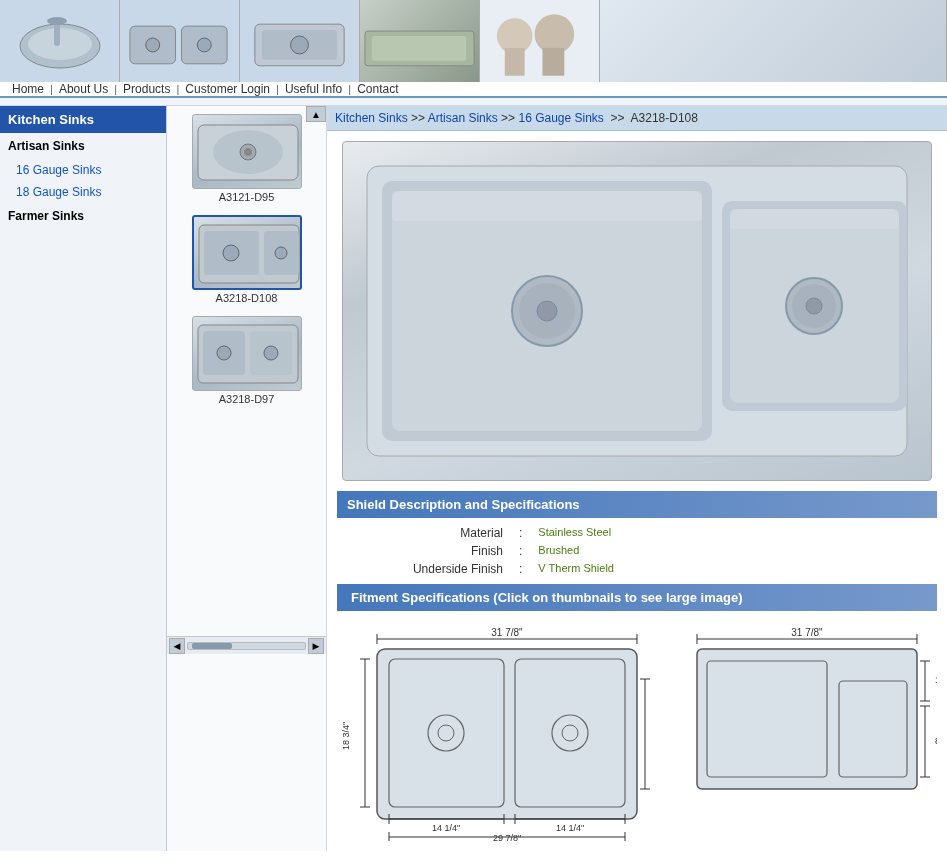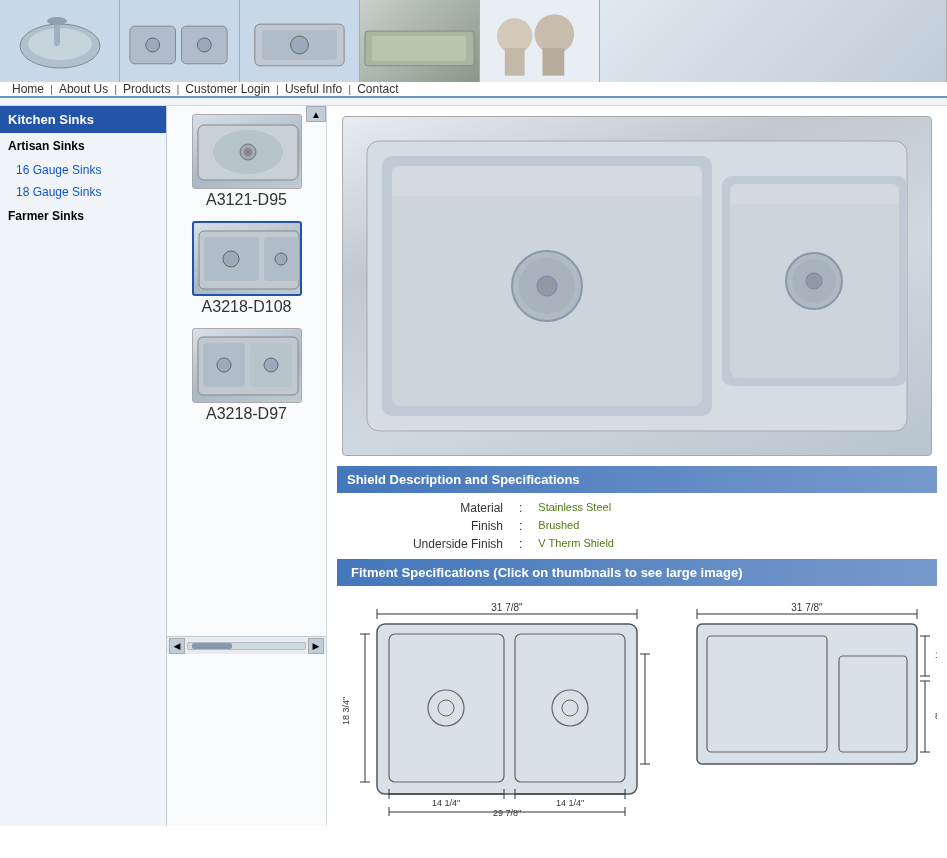--- a/index.html
+++ b/index.html
@@ -119,21 +119,21 @@
       border: 1px solid #aaa;
       border-radius: 3px;
       margin: 0 auto 2px;
       position: relative;
       overflow: hidden;
     }
     .thumb-selected .thumb-img {
       border: 2px solid #2255aa;
     }
     .thumb-label {
-      font-size: 16px;
+      font-size: 11px;
       color: #333;
       margin-top: 2px;
     }
     .thumb-scrollbar-container {
       display: flex;
       align-items: center;
       border-top: 1px solid #c0c8d0;
       background: #e8ecf0;
       height: 18px;
       padding: 0 2px;
@@ -371,20 +371,29 @@
       <div class="scroll-left-btn">◀</div>
       <div class="scrollbar-track">
         <div class="scrollbar-thumb"></div>
       </div>
       <div class="scroll-right-btn">▶</div>
     </div>
   </div>
 
   <div class="content-area">
 
+    <div class="breadcrumb-bar">
+      <a>Kitchen Sinks</a>
+      <span> &gt;&gt; </span>
+      <a>Artisan Sinks</a>
+      <span> &gt;&gt; </span>
+      <a>16 Gauge Sinks</a>
+      <span> &nbsp;&gt;&gt;&nbsp; </span>
+      <span>A3218-D108</span>
+    </div>
 
     <div class="product-image-container">
       <div class="product-image">
         <svg width="580" height="330" viewBox="0 0 580 330">
 
           <rect x="20" y="20" width="540" height="290" rx="12" fill="#d4dce4" stroke="#aaa" stroke-width="1"></rect>
 
           <rect x="35" y="35" width="330" height="260" rx="10" fill="#c0cad4"></rect>
           <rect x="45" y="45" width="310" height="240" rx="8" fill="#ccd4dc"></rect>
 

